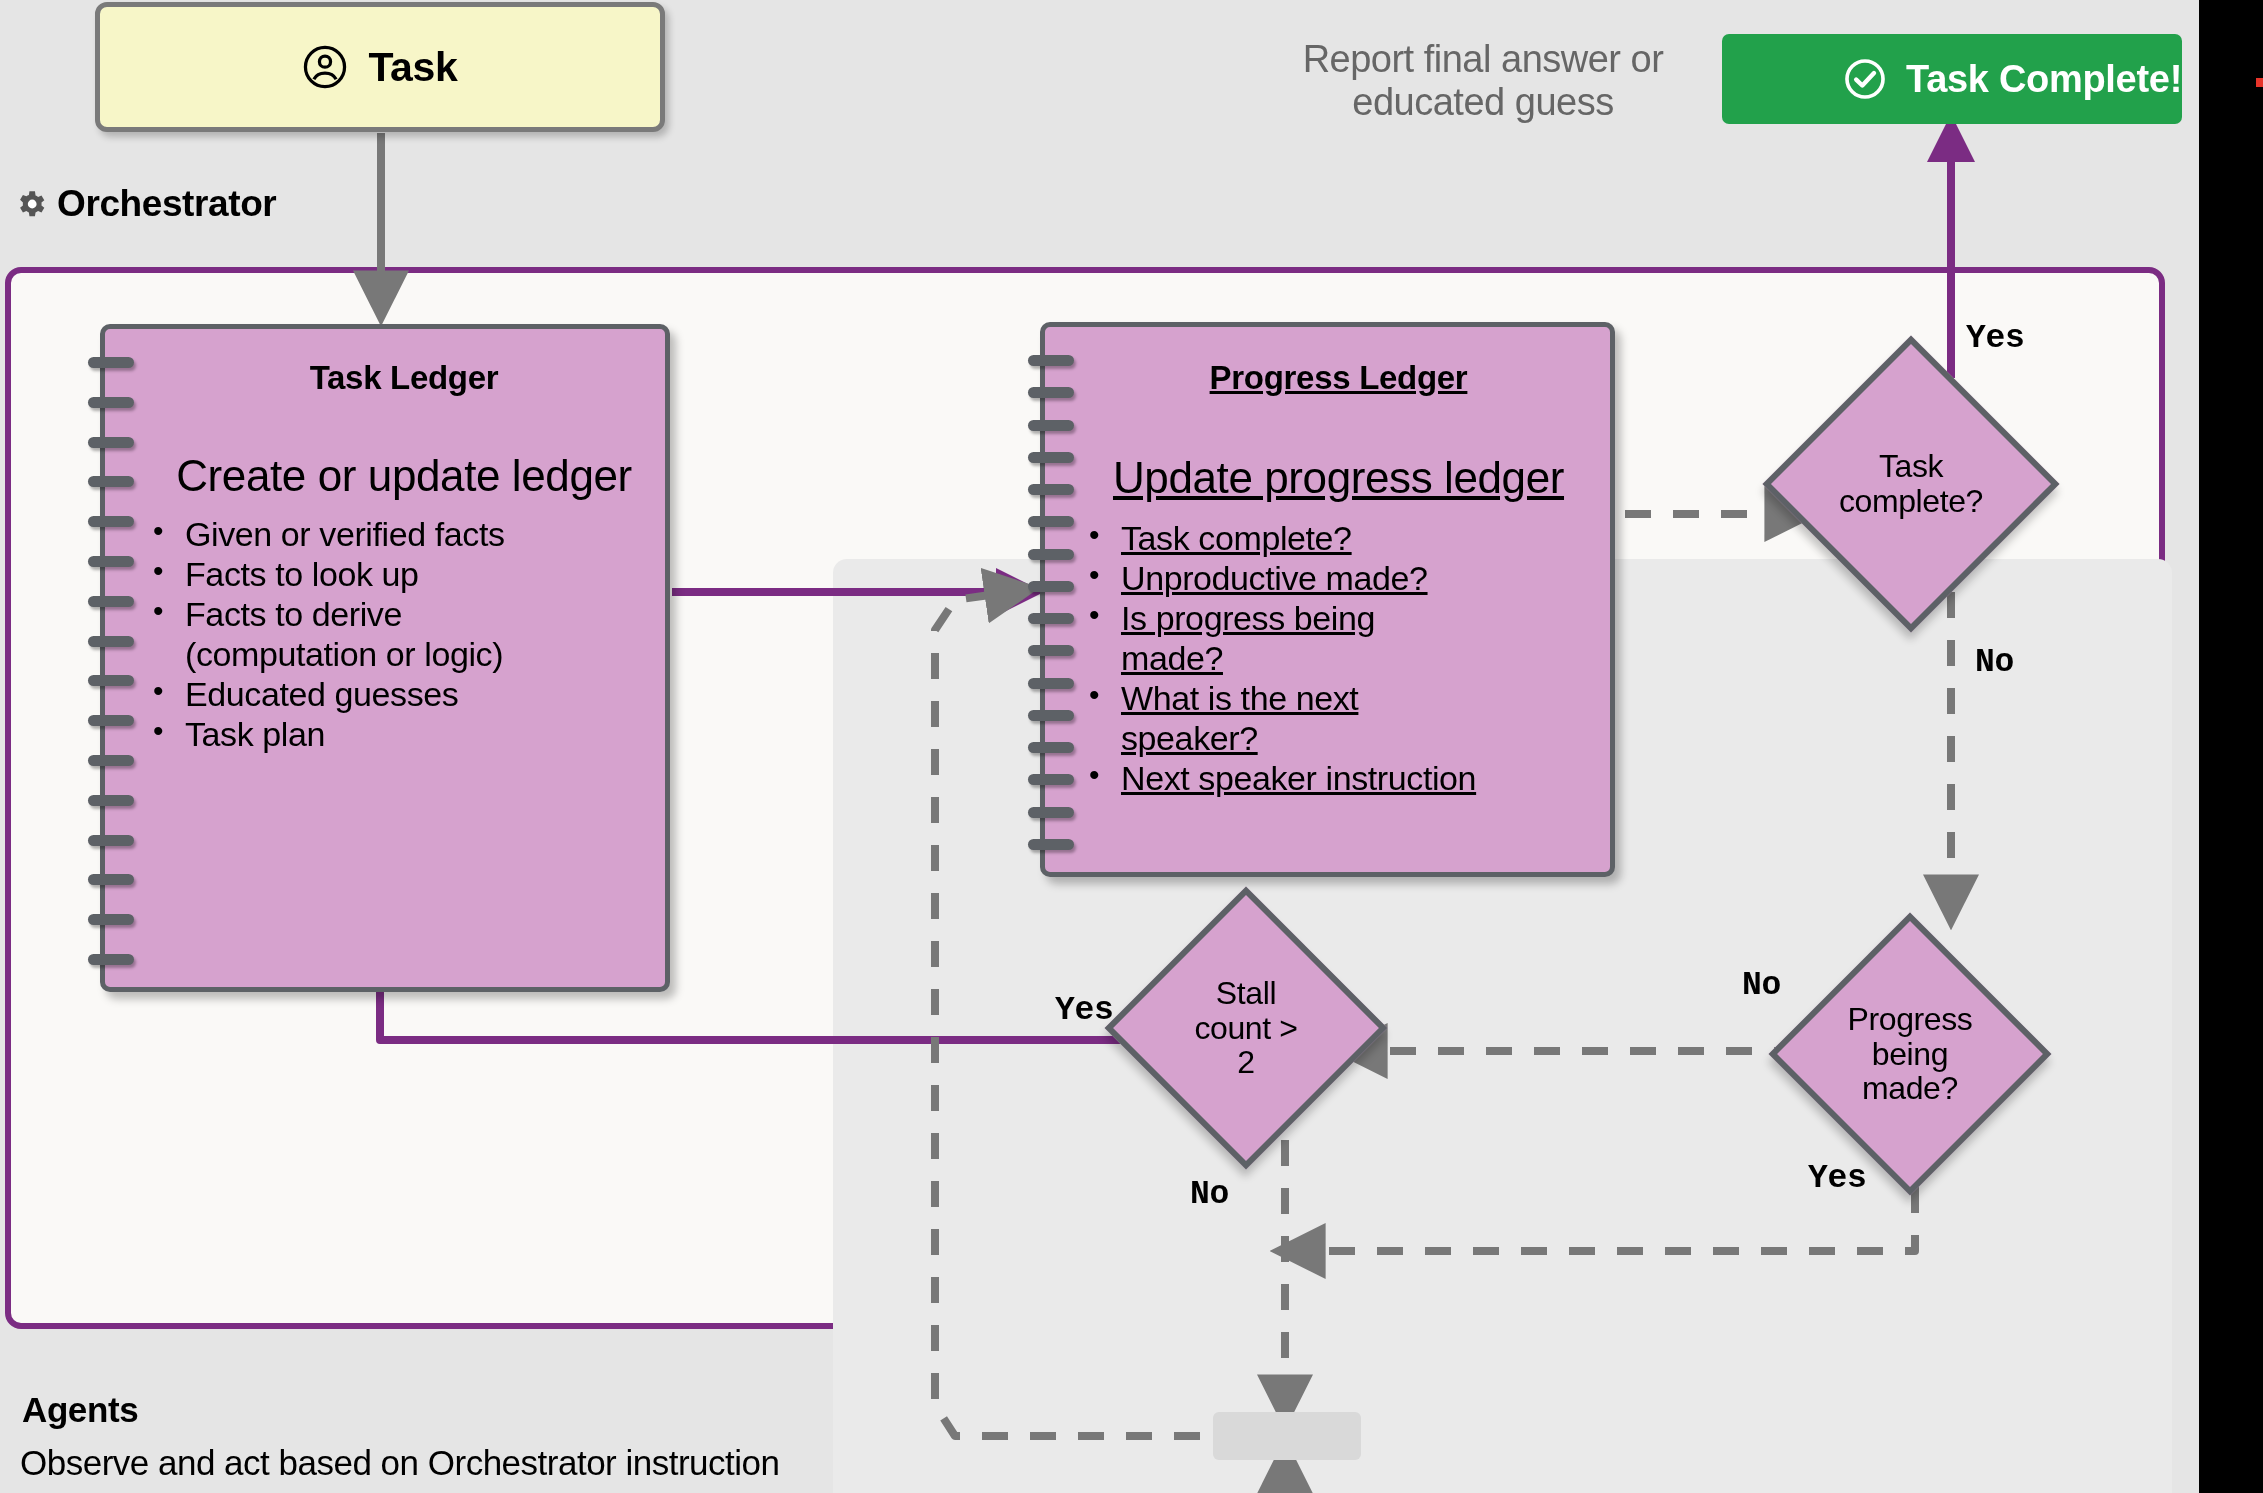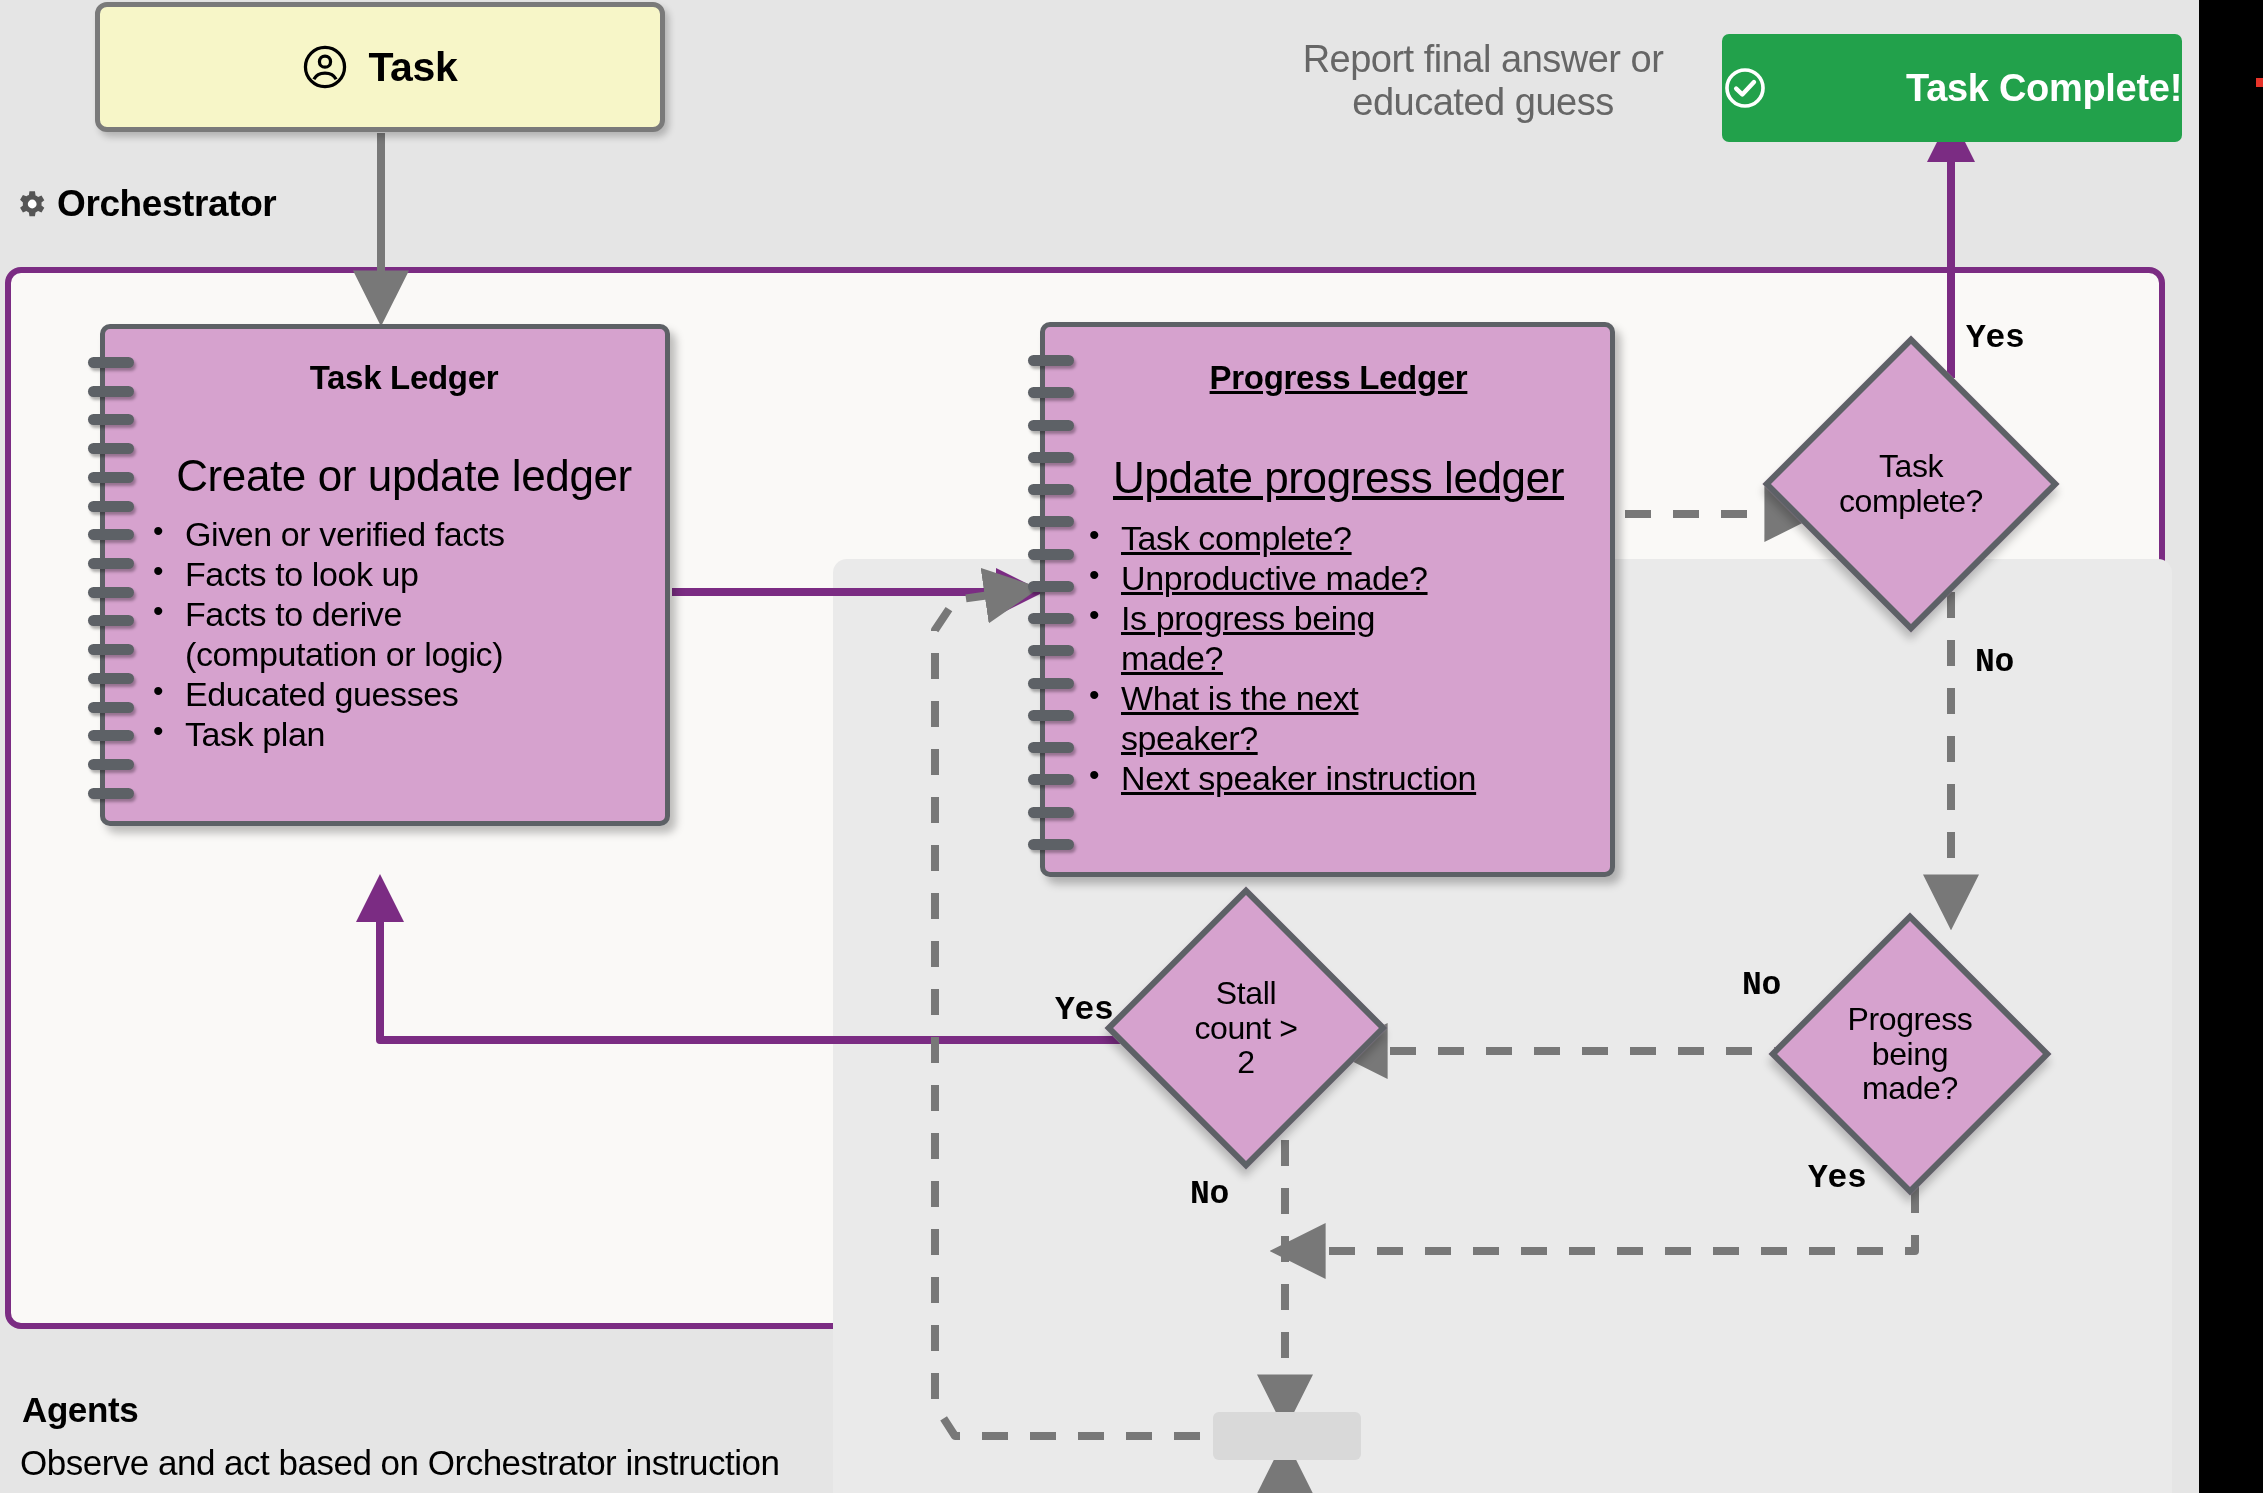--- a/index.html
+++ b/index.html
@@ -144,21 +144,21 @@
     content: "\2022";
     position: absolute;
     left: 8px;
     top: -1px;
     font-size: 30px;
   }
   .nb-list li.nobullet::before { content: ""; }
 
   #task-ledger {
     left: 100px; top: 324px;
-    width: 570px; height: 502px;
+    width: 570px; height: 668px;
     padding: 30px 2px 18px 40px;
   }
   #task-ledger .nb-sub { margin-top: 54px; margin-bottom: 16px; }
 
   #progress-ledger {
     left: 1040px; top: 322px;
     width: 575px; height: 555px;
     padding: 32px 14px 18px 36px;
     text-decoration: underline;
   }
@@ -223,26 +223,26 @@
     font-size: 38px;
     color: #666666;
     line-height: 1.13;
     letter-spacing: -0.5px;
   }
 
   
   .green-badge {
     position: absolute;
     left: 1722px; top: 34px;
-    width: 460px; height: 108px;
+    width: 460px; height: 90px;
     background: #22a14b;
     border-radius: 7px;
     display: flex;
     align-items: center;
-    justify-content: space-between;
+    justify-content: flex-end;
     gap: 18px;
   }
   .green-badge .glabel {
     font-size: 38px;
     font-weight: bold;
     color: #ffffff;
     letter-spacing: -0.3px;
   }
   .check-icon svg { display: block; }
 

